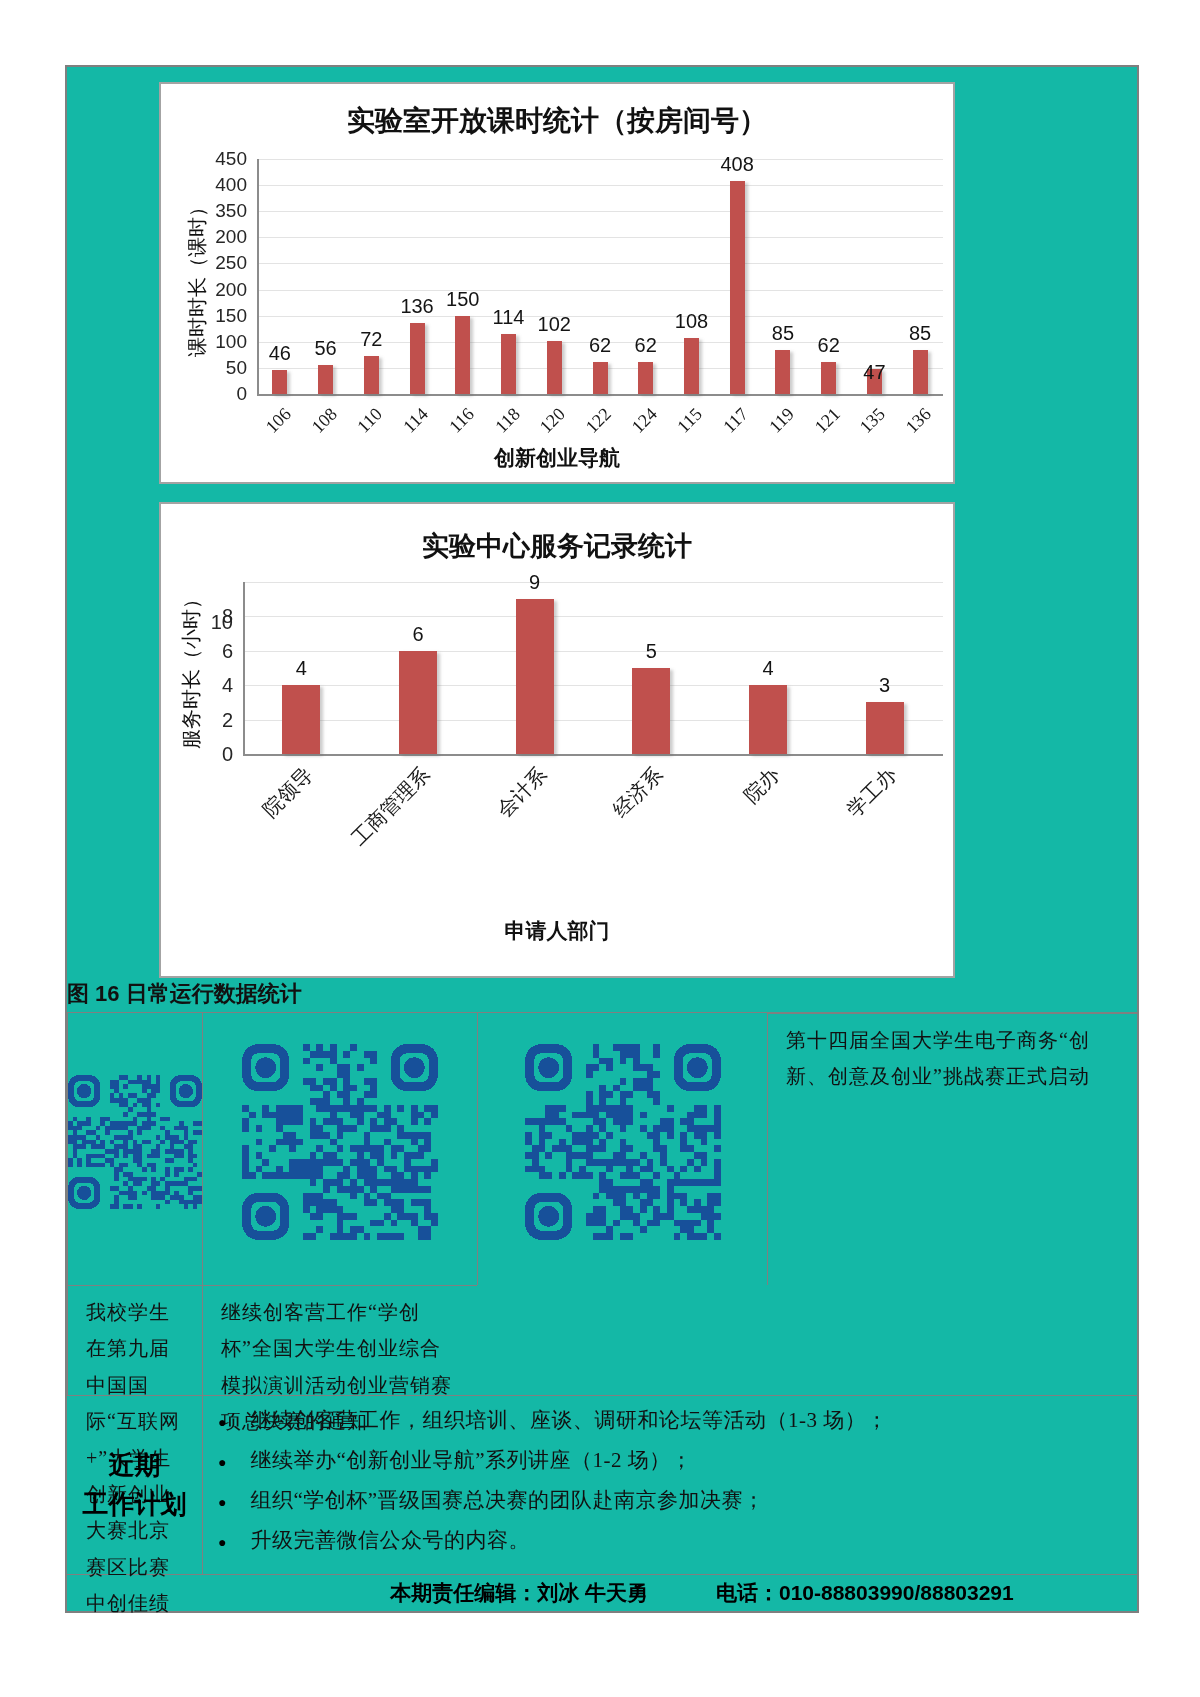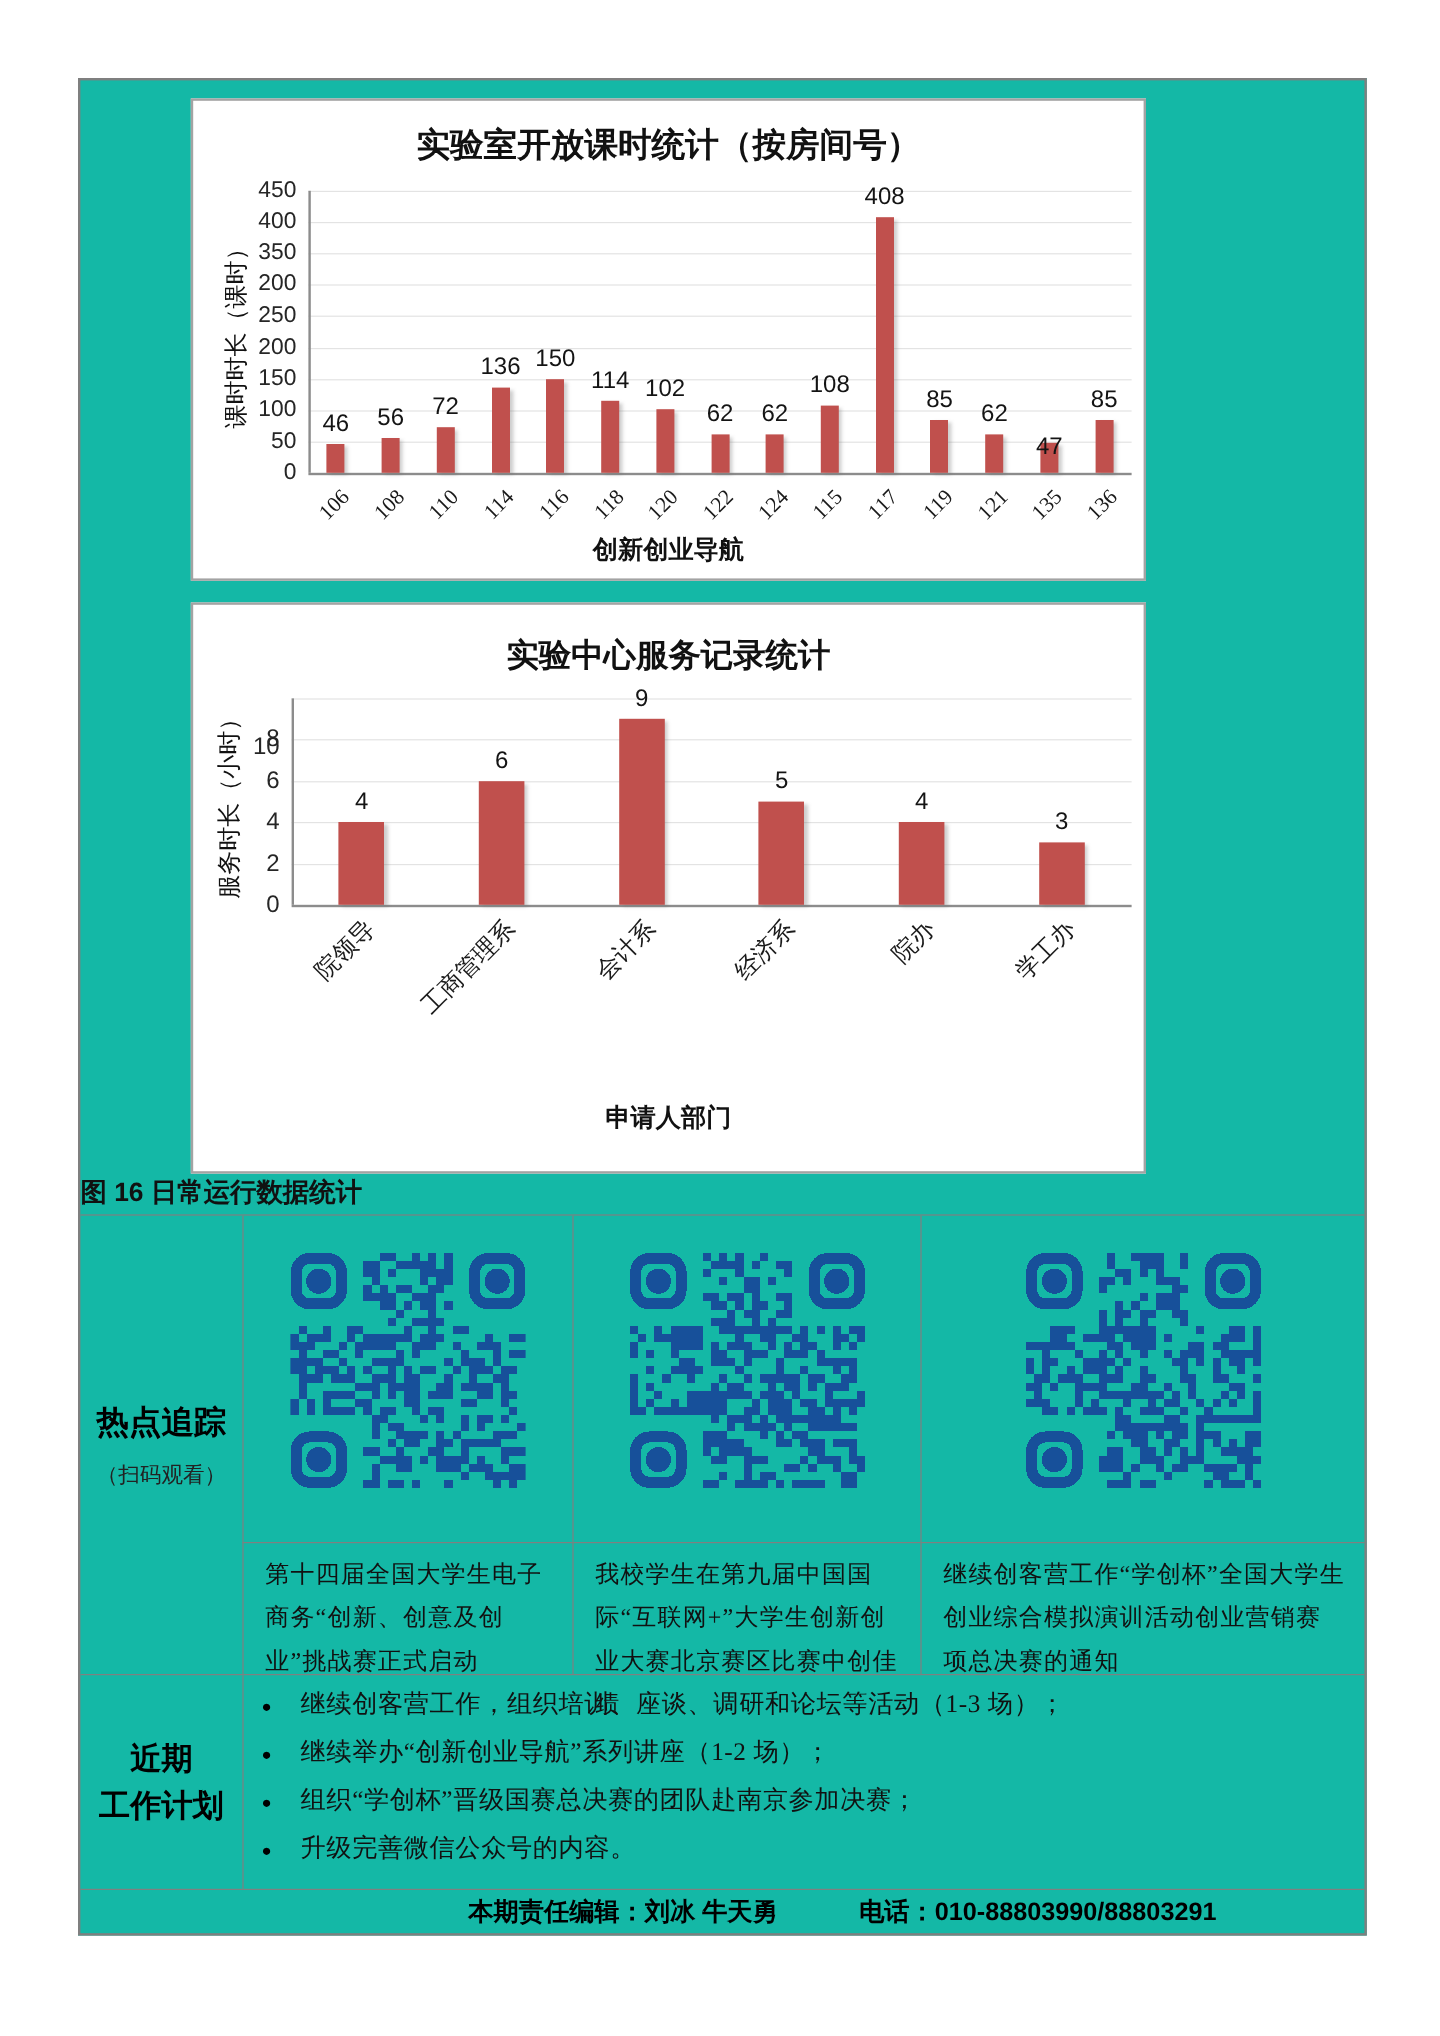--- a/index.html
+++ b/index.html
@@ -177,24 +177,20 @@
           <div class="xtick" style="left: 477px; top: 259px; width: 130px; font-size: 20px;">院办</div>
           <div class="bar" style="left: 704.667px; top: 198.4px; width: 38px; height: 51.6px; background: rgb(192, 80, 77);"></div>
           <div class="bar-label" style="left: 688.667px; top: 169.4px; width: 70px; font-size: 20px;">3</div>
           <div class="xtick" style="left: 593.667px; top: 259px; width: 130px; font-size: 20px;">学工办</div>
         </div>
 
       <div class="fig-caption">图 16  日常运行数据统计</div>
     </div>
 
     <div class="hotspot">
-      <div class="cell label-cell">
-        <div class="sec-title">热点追踪</div>
-        <div class="sec-sub">（扫码观看）</div>
-      </div>
       <div class="cell qr-cell">
         <svg class="qr" id="qr0" viewBox="0 0 29 29">
             <g fill="#17509a">
               <rect x="11" y="0" width="1" height="1"></rect>
               <rect x="12" y="0" width="1" height="1"></rect>
               <rect x="15" y="0" width="1" height="1"></rect>
               <rect x="17" y="0" width="1" height="1"></rect>
               <rect x="19" y="0" width="1" height="1"></rect>
               <rect x="9" y="1" width="1" height="1"></rect>
               <rect x="10" y="1" width="1" height="1"></rect>

